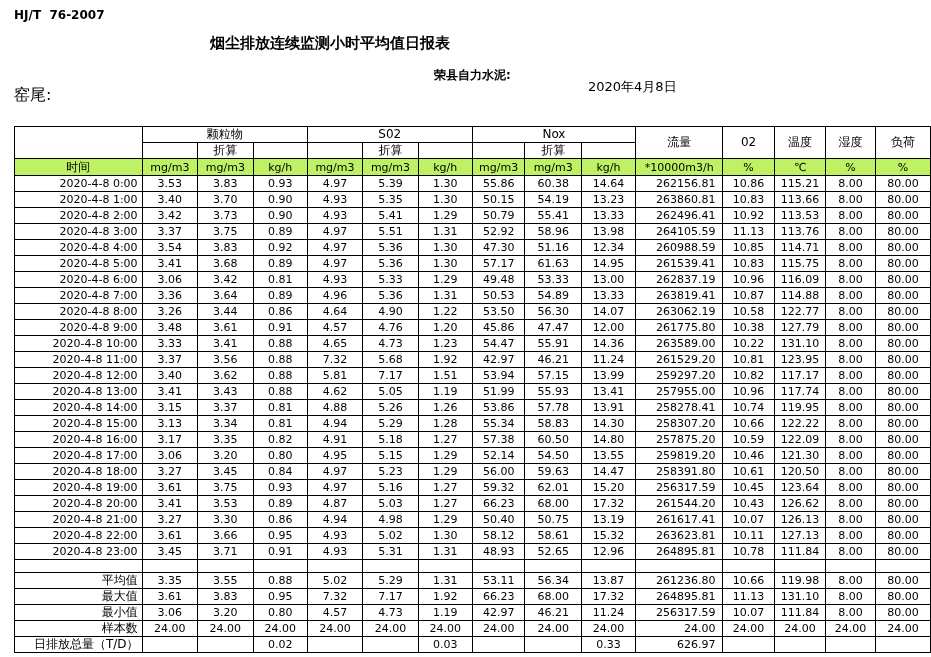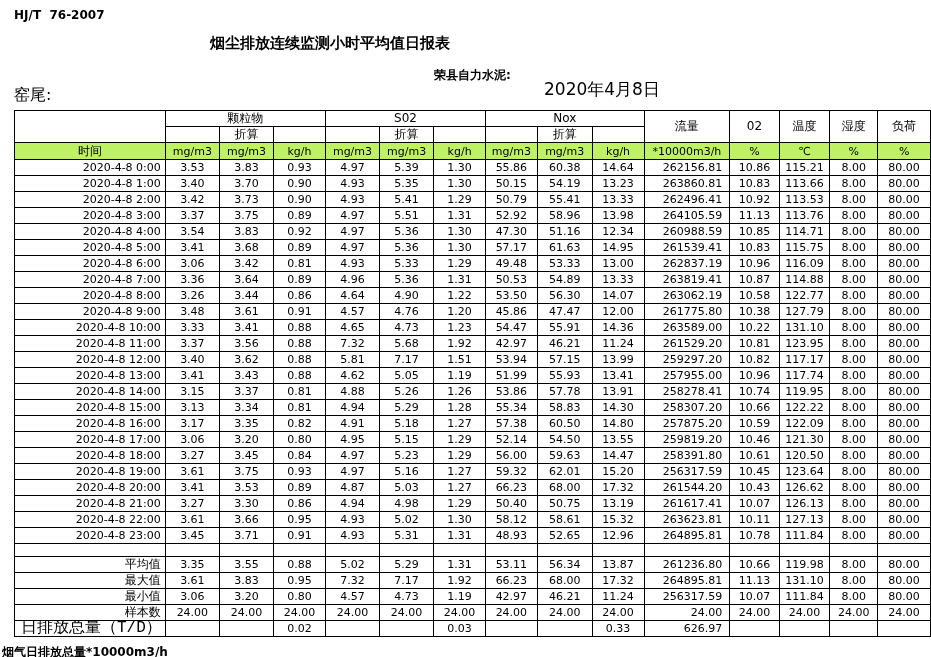--- a/index.html
+++ b/index.html
@@ -1,29 +1,29 @@
 <!DOCTYPE html>
 <html><head>
 <meta charset="utf-8">
 <style>
   html,body{margin:0;padding:0;background:#ffffff;width:931px;height:657px;overflow:hidden;}
   body{font-family:"DejaVu Sans","Liberation Sans",sans-serif;color:#000;position:relative;}
   .std{margin:8px 0 0 14px;font-size:12px;font-weight:bold;white-space:pre;}
   .title{margin-top:12px;width:660px;text-align:center;font-size:15px;font-weight:bold;}
   .company{margin:14px 0 0 14px;font-size:12px;font-weight:bold;text-align:center;}
   .location{margin:1px 0 0 14px;font-size:16px;font-weight:normal;}
-  .date{position:absolute;left:544px;top:78px;font-size:17px;}
-  table{border-collapse:collapse;table-layout:fixed;margin:4px 0 0 14px;border:1px solid #000;}
+  .date{position:absolute;left:588px;top:78px;font-size:13px;}
+  table{border-collapse:collapse;table-layout:fixed;margin:20px 0 0 14px;border:1px solid #000;}
   td{border:1px solid #000;font-size:11px;height:15px;line-height:13px;padding:0 3px;
      text-align:center;overflow:hidden;white-space:nowrap;}
   thead td.cjk{font-size:12px;}
   tr.unit-row td{background:#bef264;height:16px;}
   td.time-cell{text-align:right;padding-right:4px;}
   td.label-cell{text-align:right;padding-right:4px;font-size:12px;}
-  td.total-label{text-align:left;font-size:16px;padding-left:6px;font-family:Liberation Mono, monospace;}
+  td.total-label{text-align:left;font-size:12px;padding-left:19px;}
   td.flow{text-align:right;padding-right:7px;}
   tr.blank-row td{height:12px;}
   .footer{margin:7px 0 0 2px;font-size:12px;font-weight:bold;position:relative;}
   .footer .line1{display:block;}
 </style>
 </head>
 <body>
 
 <div class="std">HJ/T  76-2007</div>
 <div class="title">烟尘排放连续监测小时平均值日报表</div>

